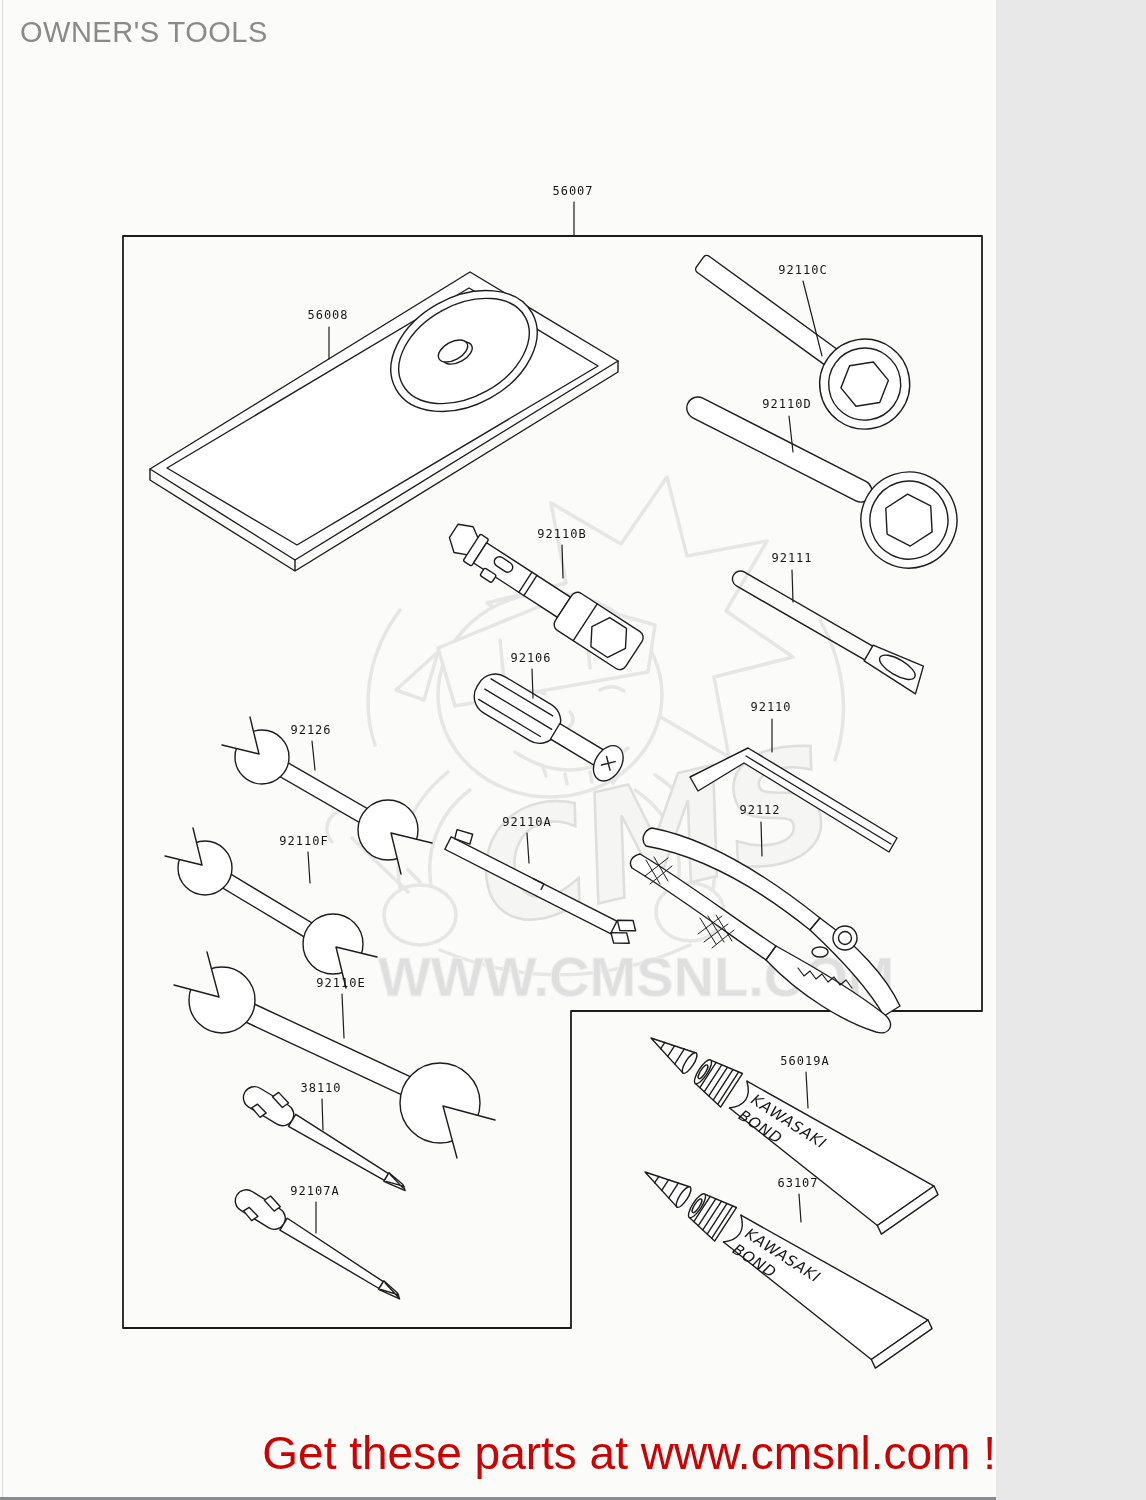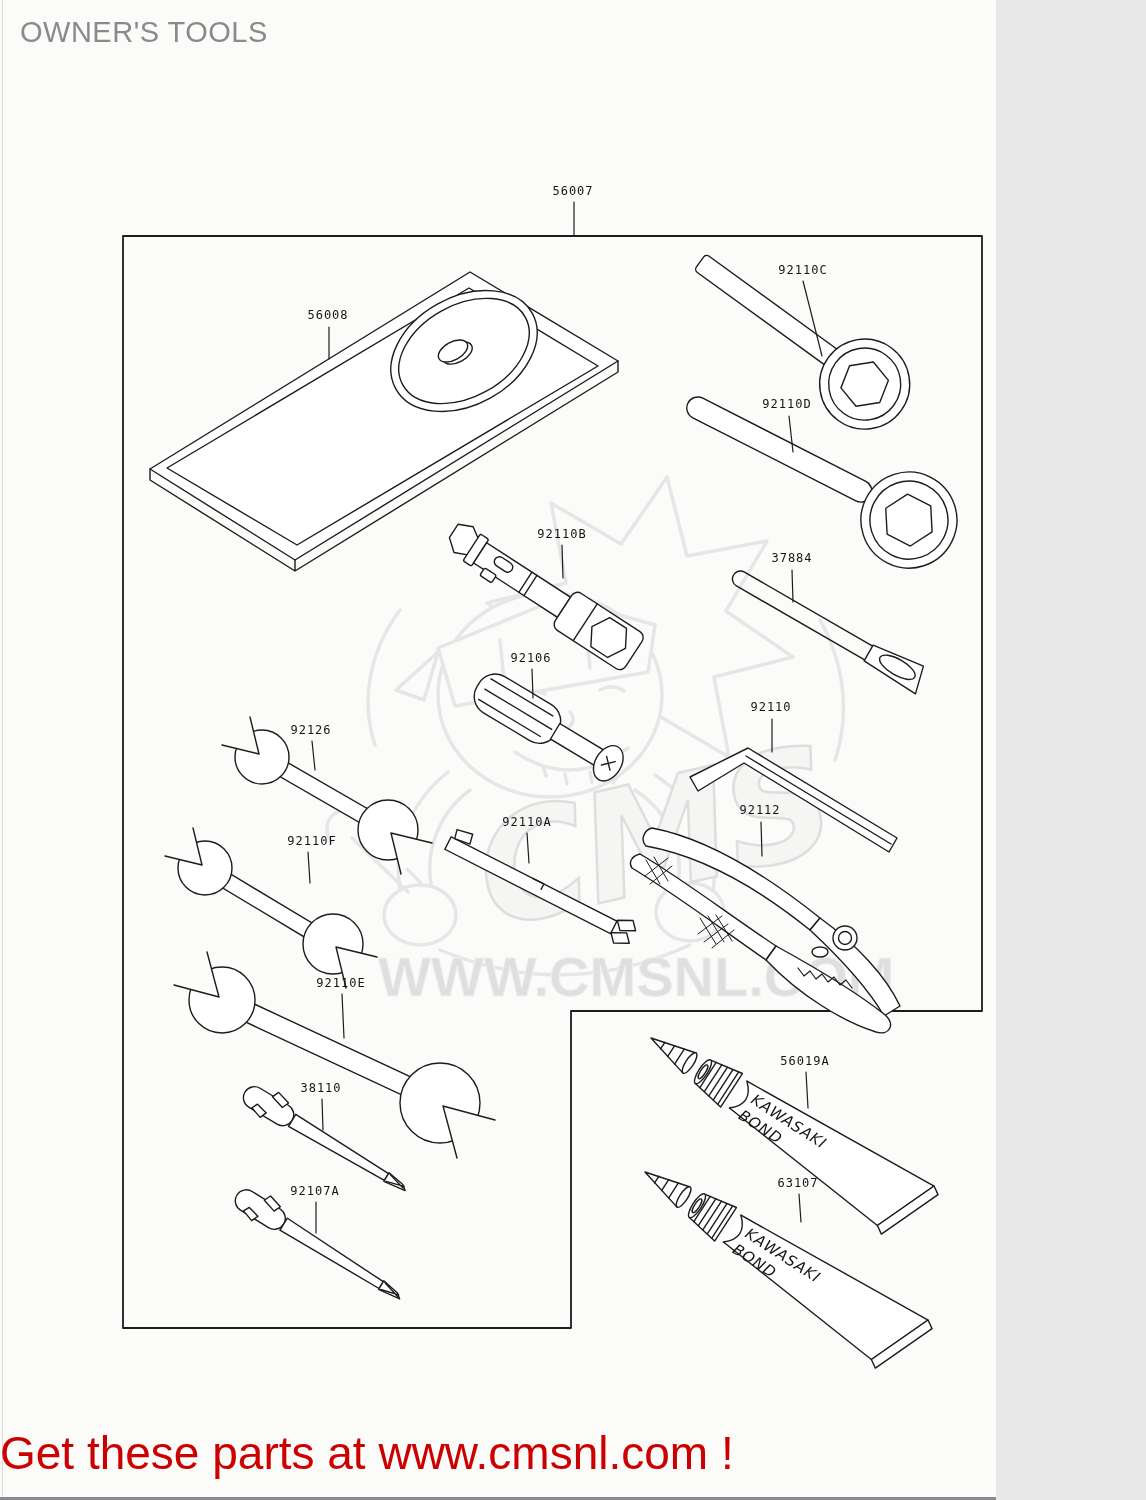--- a/index.html
+++ b/index.html
@@ -19,21 +19,21 @@
     font-family:"Liberation Sans",sans-serif;white-space:nowrap;
   }
   .plabel{
     position:absolute;transform:translate(-50%,-50%);
     font-family:"DejaVu Sans Mono","Liberation Mono",monospace;
     font-size:12px;color:#141414;white-space:nowrap;letter-spacing:1px;
   }
   .plabel.small{font-size:13px;letter-spacing:2px;color:#222;margin-left:34px;}
   #footer-banner{
     position:absolute;left:0;top:1426px;width:100%;
-    text-align:left;
+    text-align:right;
     font-family:"Liberation Sans",sans-serif;
     font-size:46px;color:#cc0000;white-space:nowrap;
   }
   svg{position:absolute;left:0;top:0;}
   svg text{font-family:"DejaVu Sans","Liberation Sans",sans-serif;}
   .wm-url{
     font-family:"Liberation Sans",sans-serif;font-weight:bold;
   }
 </style>
 </head>
@@ -267,27 +267,27 @@
       <line x1="799" y1="1194" x2="801" y2="1222"></line>
     </g>
   </svg>
 
   <div class="plabel" style="left:573px;top:191px">56007</div>
   <div class="plabel small" style="left:992px;top:187px">F2810</div>
   <div class="plabel" style="left:328px;top:315px">56008</div>
   <div class="plabel" style="left:803px;top:270px">92110C</div>
   <div class="plabel" style="left:787px;top:404px">92110D</div>
   <div class="plabel" style="left:562px;top:534px">92110B</div>
-  <div class="plabel" style="left:792px;top:558px">37884</div>
+  <div class="plabel" style="left:792px;top:558px">92111</div>
   <div class="plabel" style="left:531px;top:658px">92106</div>
   <div class="plabel" style="left:771px;top:707px">92110</div>
   <div class="plabel" style="left:311px;top:730px">92126</div>
   <div class="plabel" style="left:527px;top:822px">92110A</div>
   <div class="plabel" style="left:760px;top:810px">92112</div>
-  <div class="plabel" style="left:312px;top:841px">92110F</div>
+  <div class="plabel" style="left:304px;top:841px">92110F</div>
   <div class="plabel" style="left:341px;top:983px">92110E</div>
   <div class="plabel" style="left:321px;top:1088px">38110</div>
   <div class="plabel" style="left:315px;top:1191px">92107A</div>
   <div class="plabel" style="left:805px;top:1061px">56019A</div>
   <div class="plabel" style="left:798px;top:1183px">63107</div>
 
   <div id="footer-banner">Get these parts at www.cmsnl.com !</div>
 
   <div id="page-edge-bottom"></div>
 </div>

